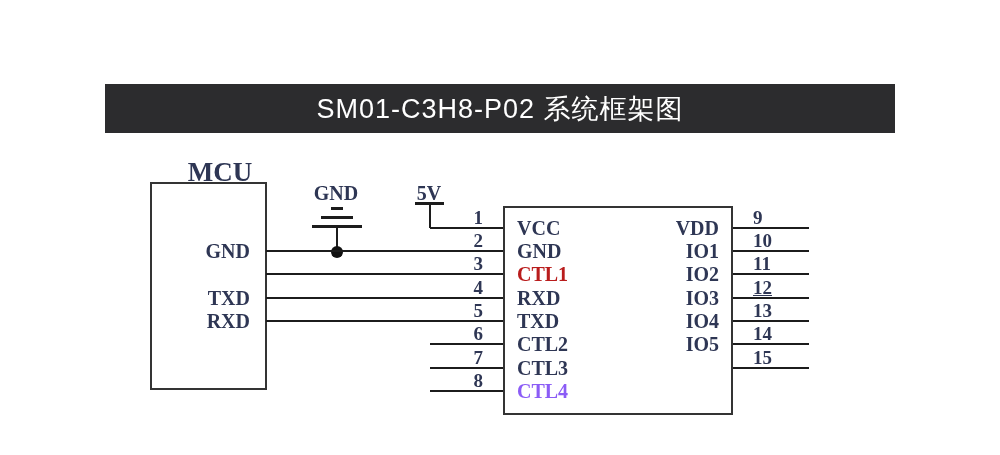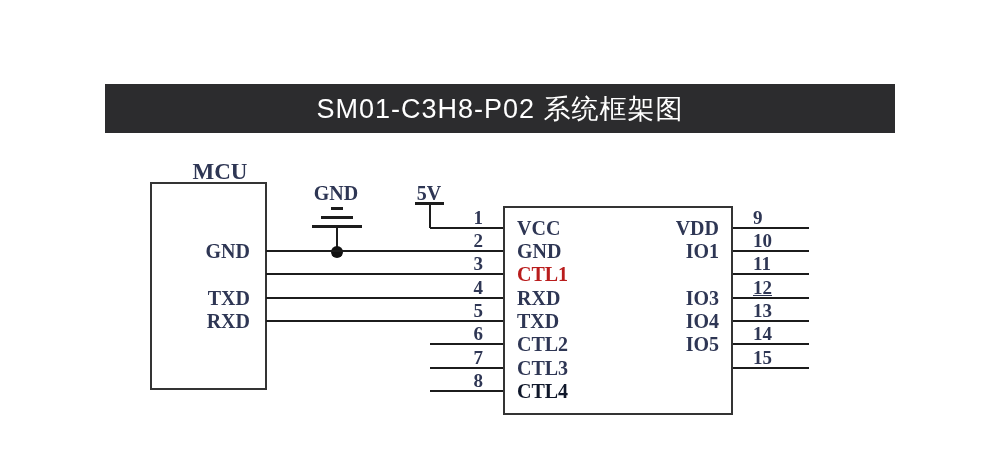--- a/index.html
+++ b/index.html
@@ -34,21 +34,21 @@
 </style>
 </head>
 <body>
 
 <div class="page">
 
   <div class="banner" style="background:#2c2c2e;color:#ffffff;">
     <span>SM01-C3H8-P02 系统框架图</span>
   </div>
 
-  <div class="stext ctr" style="left:161px;top:161px;width:118px;color:#2e3654;font-size:23px;">MCU</div>
+  <div class="stext ctr" style="left:161px;top:161px;width:118px;color:#2e3654;font-size:27px;">MCU</div>
   <div class="sbox" style="left:150px;top:182px;width:117px;height:208px;"></div>
 
   <div class="stext rgt" style="left:130px;top:240px;width:120px;color:#2e3654;">GND</div>
   <div class="stext rgt" style="left:130px;top:287px;width:120px;color:#2e3654;">TXD</div>
   <div class="stext rgt" style="left:130px;top:310px;width:120px;color:#2e3654;">RXD</div>
 
   <div class="stext ctr" style="left:306px;top:182px;width:60px;color:#2e3654;">GND</div>
   <div class="gbar" style="left:331px;top:207px;width:12px;background:#1c1c1c;"></div>
   <div class="gbar" style="left:321px;top:216px;width:32px;background:#1c1c1c;"></div>
   <div class="gbar" style="left:312px;top:225px;width:50px;background:#1c1c1c;"></div>
@@ -79,24 +79,25 @@
 
   <div class="sbox" style="left:503px;top:206px;width:230px;height:209px;"></div>
 
   <div class="stext" style="left:517px;top:217px;color:#2e3654;">VCC</div>
   <div class="stext" style="left:517px;top:240px;color:#2e3654;">GND</div>
   <div class="stext" style="left:517px;top:263px;color:#b91c1c;">CTL1</div>
   <div class="stext" style="left:517px;top:287px;color:#2e3654;">RXD</div>
   <div class="stext" style="left:517px;top:310px;color:#2e3654;">TXD</div>
   <div class="stext" style="left:517px;top:333px;color:#2e3654;">CTL2</div>
   <div class="stext" style="left:517px;top:357px;color:#2e3654;">CTL3</div>
-  <div class="stext" style="left:517px;top:380px;color:#0f172a;">CTL4</div>
+  <div class="stext" style="left:517px;top:380px;color:#8b5cf6;">CTL4</div>
 
   <div class="stext rgt" style="left:619px;top:217px;width:100px;color:#2e3654;font-family:Liberation Serif, serif;">VDD</div>
   <div class="stext rgt" style="left:619px;top:240px;width:100px;color:#2e3654;">IO1</div>
+  <div class="stext rgt" style="left:619px;top:263px;width:100px;color:#2e3654;">IO2</div>
   <div class="stext rgt" style="left:619px;top:287px;width:100px;color:#2e3654;text-align:right;">IO3</div>
   <div class="stext rgt" style="left:619px;top:310px;width:100px;color:#2e3654;">IO4</div>
   <div class="stext rgt" style="left:619px;top:333px;width:100px;color:#2e3654;">IO5</div>
 
   <div class="wire" style="left:733px;top:227px;width:76px;background:#1c1c1c;"></div>
   <div class="wire" style="left:733px;top:250px;width:76px;background:#1c1c1c;"></div>
   <div class="wire" style="left:733px;top:273px;width:76px;background:#1c1c1c;"></div>
   <div class="wire" style="left:733px;top:297px;width:76px;background:#1c1c1c;"></div>
   <div class="wire" style="left:733px;top:320px;width:76px;background:#1c1c1c;"></div>
   <div class="wire" style="left:733px;top:343px;width:76px;background:#1c1c1c;"></div>

